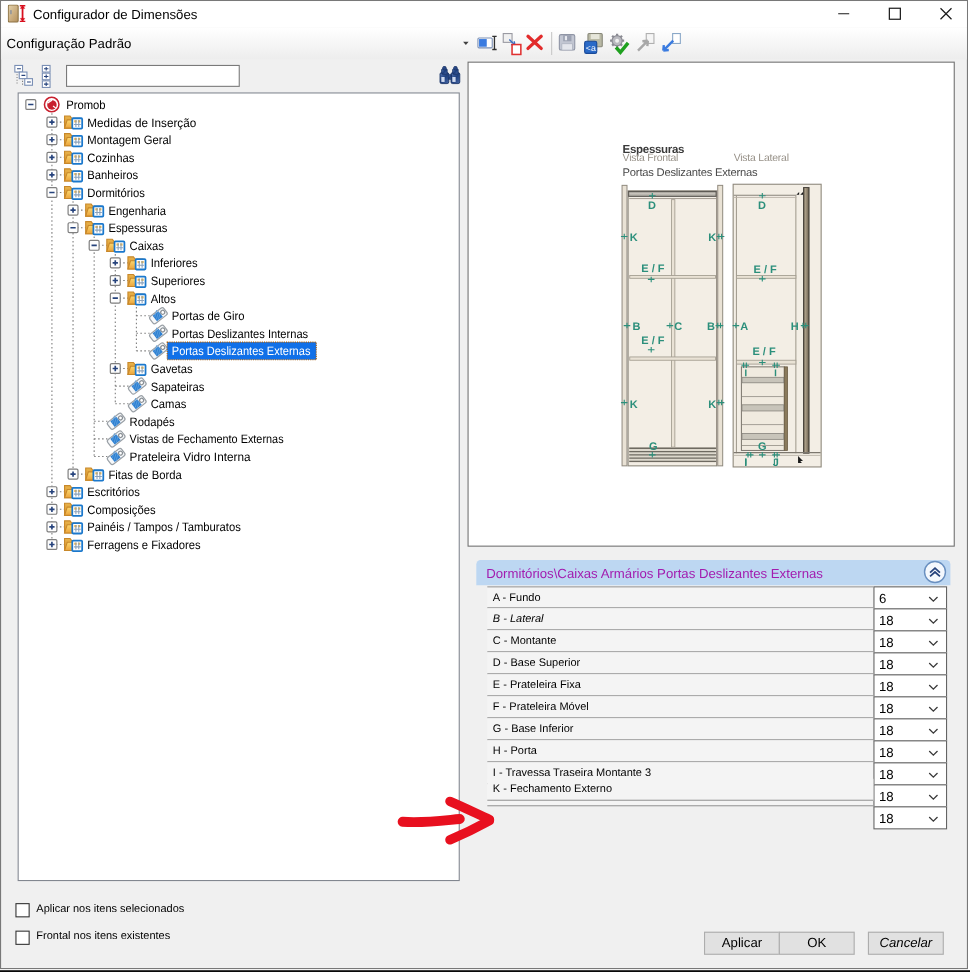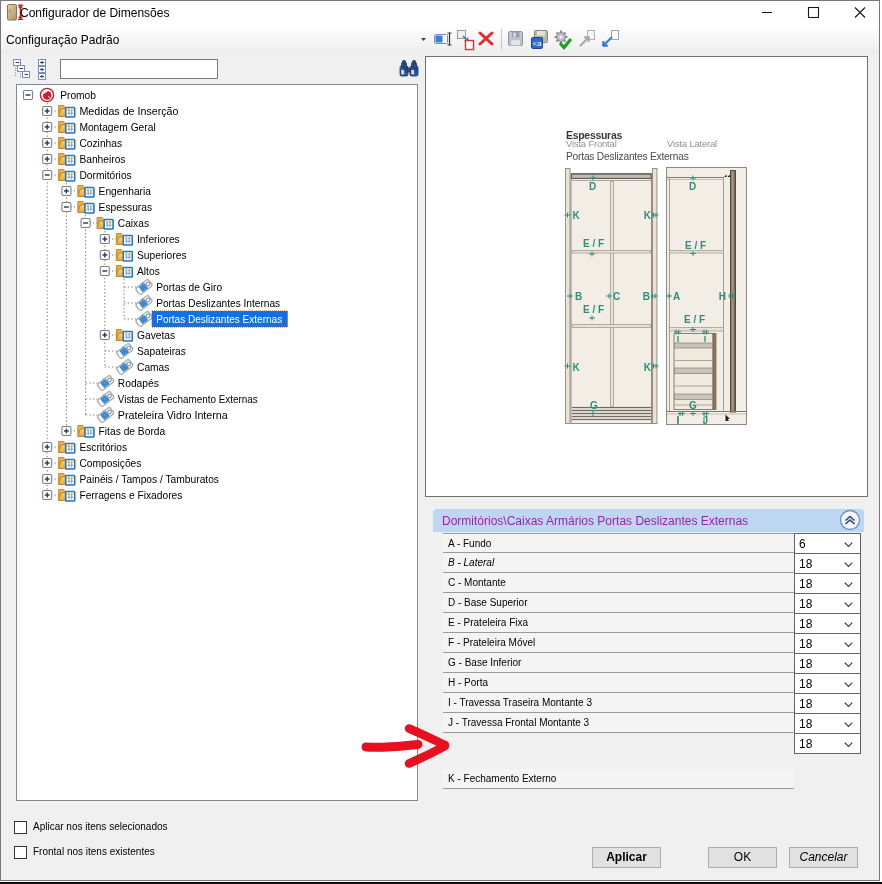--- a/index.html
+++ b/index.html
@@ -2,21 +2,21 @@
 <html><head>
 <meta charset="utf-8">
 <style>
 * { margin:0; padding:0; box-sizing:border-box; }
 html,body { width:882px; height:884px; overflow:hidden; }
 body { font-family:"Liberation Sans",sans-serif; background:#ffffff; position:relative; font-size:12px; color:#000; }
 .abs { position:absolute; }
 #win { position:absolute; left:0; top:0; width:880px; height:881px; background:#f0f0f0; border:1px solid #787878; }
 #bottomblack { position:absolute; left:0; top:882px; width:882px; height:2px; background:#0a0a0a; }
 #titlebar { position:absolute; left:1px; top:1px; width:878px; height:24px; background:#ffffff; }
-#titletext { position:absolute; left:20px; top:6px; font-size:12px; color:#000; }
+#titletext { position:absolute; left:30px; top:6px; font-size:12px; color:#000; }
 #toolbar { position:absolute; left:1px; top:25px; width:878px; height:29px; background:linear-gradient(#ffffff,#ededed); }
 #cfgtext { position:absolute; left:5px; top:8px; font-size:12px; color:#000; }
 #treepanel { position:absolute; left:16px; top:84px; width:402px; height:717px; background:#fff; border:1px solid #828790; }
 #searchbox { position:absolute; left:60px; top:59px; width:158px; height:20px; background:#fff; border:1px solid #7a7a7a; }
 #preview { position:absolute; left:425px; top:56px; width:443px; height:441px; background:#fff; border:1px solid #707070; }
 #tblheader { position:absolute; left:433px; top:509px; width:431px; height:23px; background:#bdd7f2; border-radius:4px 4px 0 0; }
 #tblheader span { position:absolute; left:9px; top:5px; font-size:12px; color:#a21caf; }
 .prow { position:absolute; left:443px; width:351px; height:20px; background:#f4f4f4; border-bottom:1px solid #9a9a9a; }
 .prow span { position:absolute; left:5px; top:4px; font-size:10px; color:#000; }
 .combo { position:absolute; left:794px; width:67px; height:21px; background:#fff; border:1px solid #646464; }
@@ -654,35 +654,35 @@
   </div>
 <div class="prow" style="top:713px;">
     <span>J - Travessa Frontal Montante 3</span>
   </div>
 <div class="combo" style="top:713px;">
     <span>18</span>
     <svg class="abs" style="right:7px;top:8px;" width="9" height="6" viewBox="0 0 9 6">
       <path d="M0.7 0.7 L4.5 4.5 L8.3 0.7" stroke="#3c3c3c" stroke-width="1.2" fill="none"></path>
     </svg>
   </div>
-<div class="prow" style="top:769px;">
+<div class="prow" style="top:708px;">
     <span>K -  Fechamento Externo</span>
   </div>
 <div class="combo" style="top:733px;">
     <span>18</span>
     <svg class="abs" style="right:7px;top:8px;" width="9" height="6" viewBox="0 0 9 6">
       <path d="M0.7 0.7 L4.5 4.5 L8.3 0.7" stroke="#3c3c3c" stroke-width="1.2" fill="none"></path>
     </svg>
   </div>
 <svg class="abs" style="left:356px;top:721px;" width="100" height="50" viewBox="0 0 100 50">
 <g stroke="#e8101f" fill="none" stroke-linecap="round">
 <path d="M10 26 C 28 27.5, 46 25, 62 23.5" stroke-width="9"></path>
 <path d="M53 7.5 C 66 13, 79 19.5, 89 24" stroke-width="8.5"></path>
 <path d="M53 42.5 C 66 37, 79 30.5, 89 25" stroke-width="8.5"></path>
 </g>
   </svg>
 <div class="cb" style="top:821px;"></div>
 <div class="cbl" style="top:821px;">Aplicar nos itens selecionados</div>
 <div class="cb" style="top:846px;"></div>
 <div class="cbl" style="top:846px;">Frontal nos itens existentes</div>
-<div class="btn" style="left:592px;font-weight:bold;">Aplicar</div>
+<div class="btn" style="left:640px;">Aplicar</div>
 <div class="btn" style="left:708px;text-align:center;">OK</div>
 <div class="btn" style="left:789px;font-style:italic;">Cancelar</div>
 
 </body></html>

